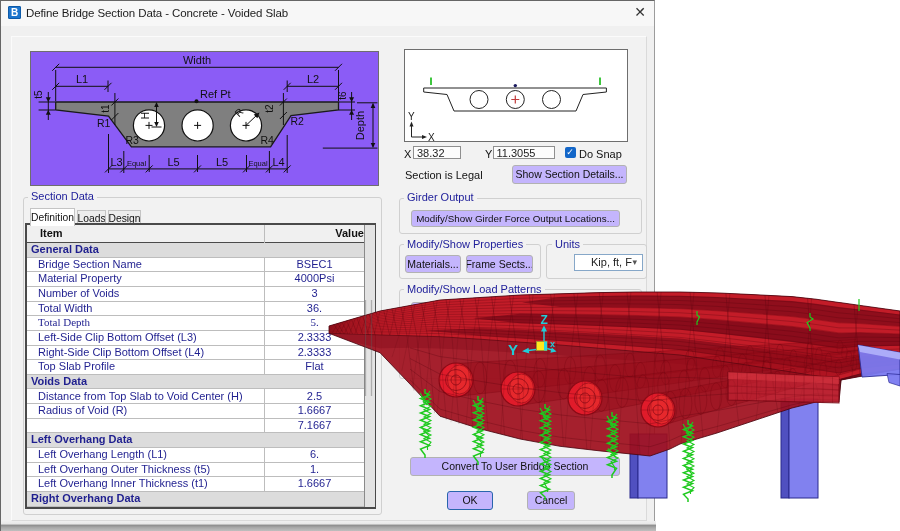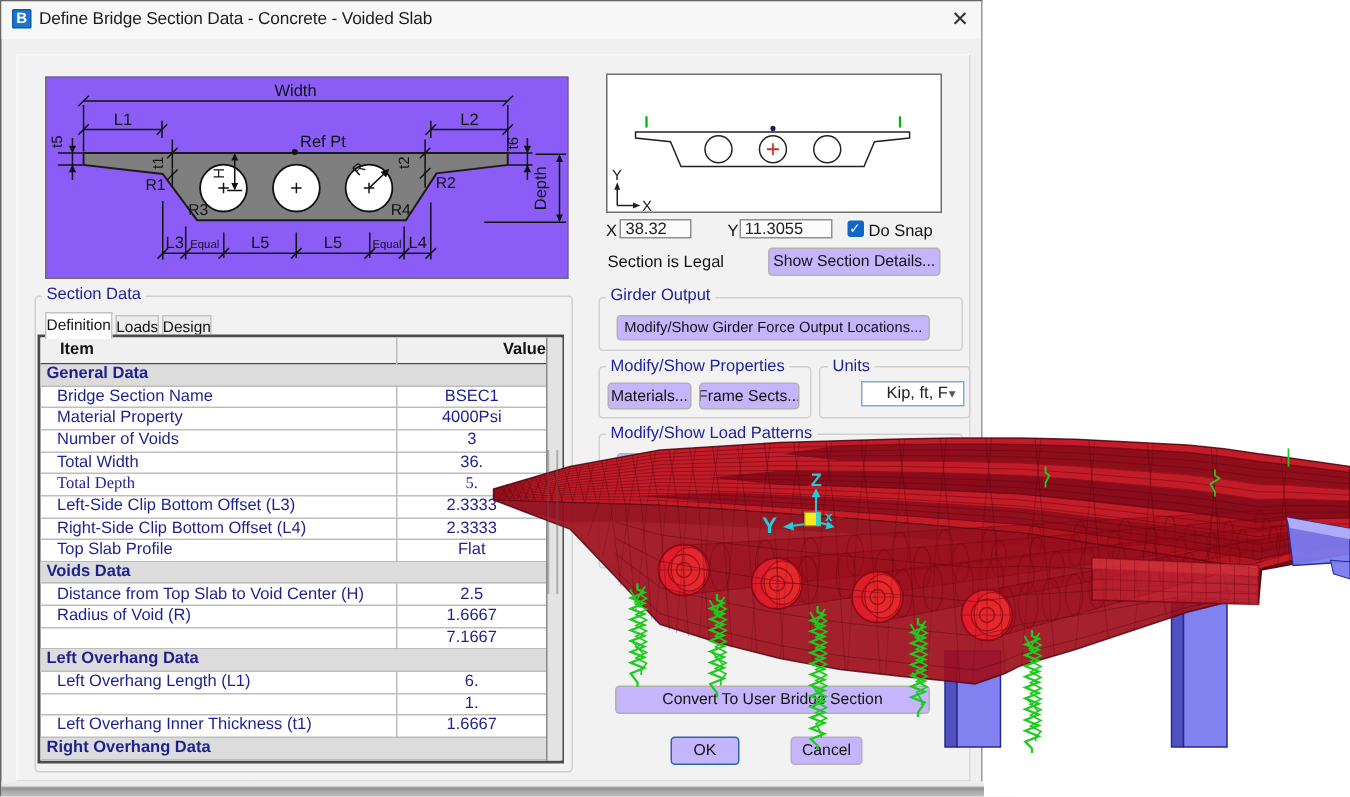--- a/index.html
+++ b/index.html
@@ -222,20 +222,21 @@
         </div>
         <div class="trow sect" style="top:208.45px;height:14.65px;line-height:13.7px;">
           <span class="it">Left Overhang Data</span>
           <span class="vl"></span>
         </div>
         <div class="trow" style="top:223.10px;height:14.65px;line-height:13.7px;">
           <span class="it">Left Overhang Length (L1)</span>
           <span class="vl">6.</span>
         </div>
         <div class="trow" style="top:237.75px;height:14.65px;line-height:13.7px;">
+          <span class="it">Left Overhang Outer Thickness (t5)</span>
           <span class="vl">1.</span>
         </div>
         <div class="trow" style="top:252.40px;height:14.65px;line-height:13.7px;">
           <span class="it">Left Overhang Inner Thickness (t1)</span>
           <span class="vl">1.6667</span>
         </div>
         <div class="trow sect" style="top:267.05px;height:14.65px;line-height:13.7px;">
           <span class="it">Right Overhang Data</span>
           <span class="vl"></span>
         </div>

